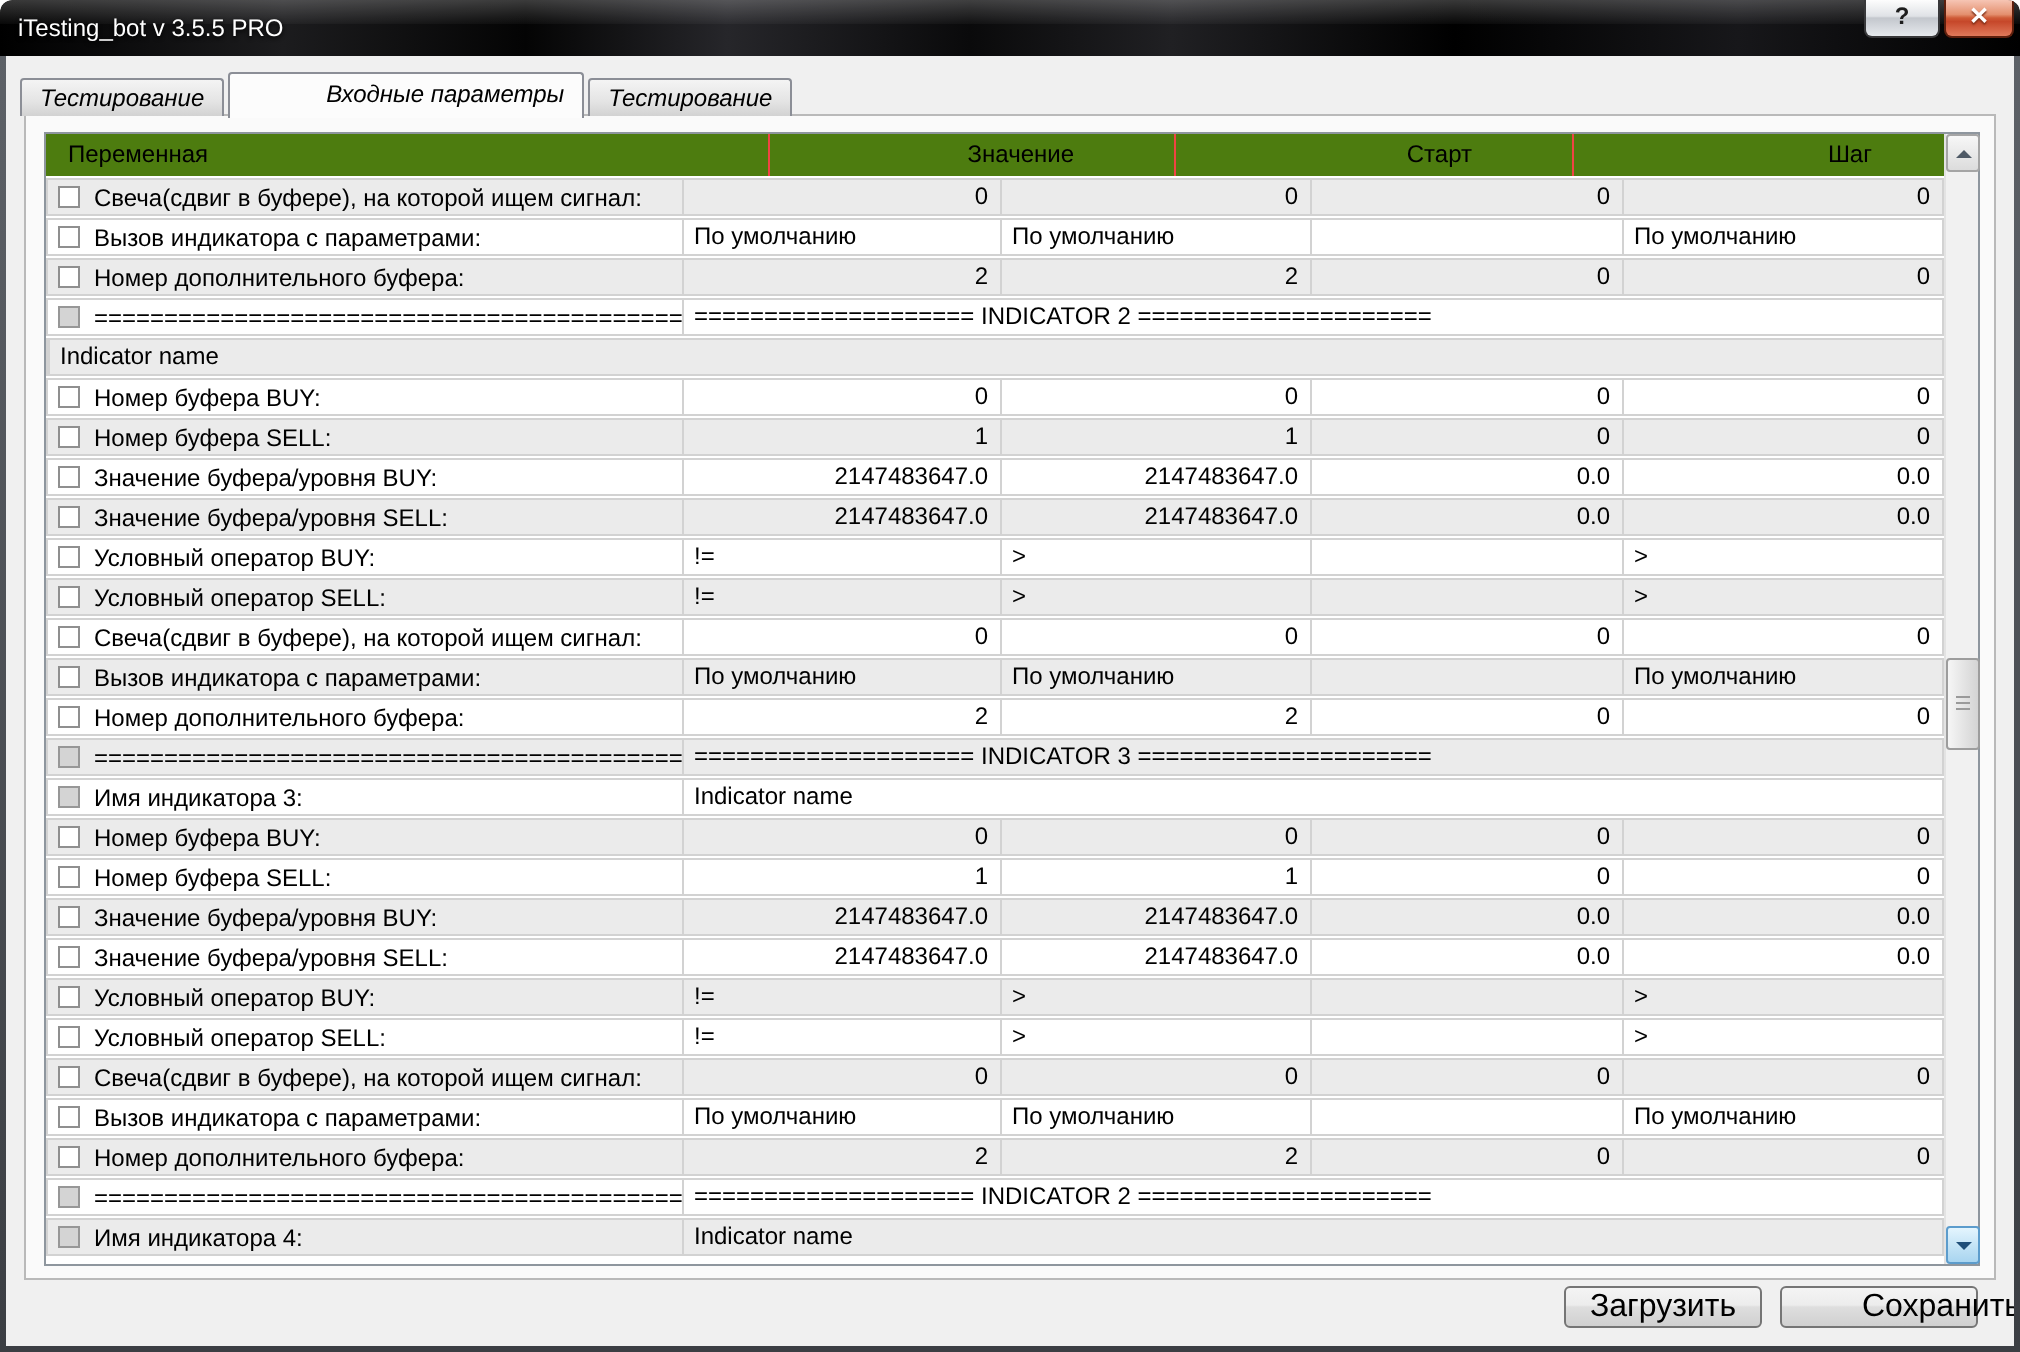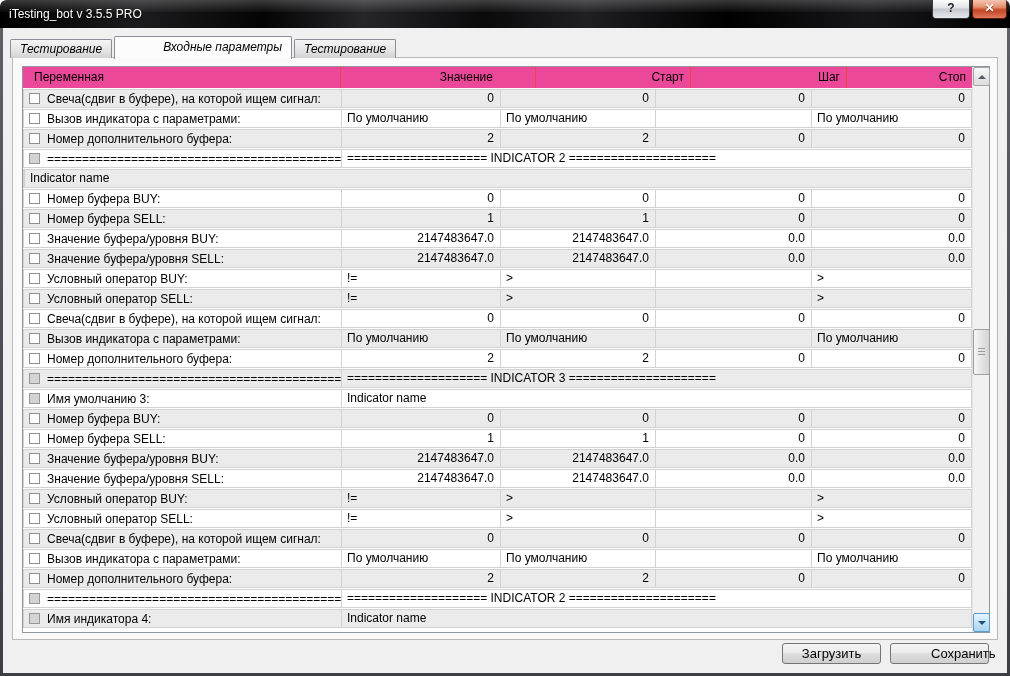--- a/index.html
+++ b/index.html
@@ -29,25 +29,25 @@
   .tab{height:19px;line-height:18px;padding:0 9px;margin-right:2px;box-sizing:border-box;
        background:linear-gradient(#f4f4f4,#e4e4e4 60%,#d2d2d2);
        border:1px solid #8b8e96;border-bottom:none;border-radius:2px 2px 0 0;font-style:italic;}
   .tab.active{height:23px;line-height:21px;background:#fcfcfc;margin-bottom:-1px;z-index:3;padding-left:48px;}
   
   .tabpanel{position:absolute;left:12px;right:12px;top:57px;height:583px;
             background:#fafafa;border:1px solid #b9b9b9;box-sizing:border-box;}
   
   .ptable{position:absolute;left:9px;top:8px;width:968px;height:567px;box-sizing:border-box;
           border:1px solid #8e969e;background:#fff;}
-  .thead{display:flex;height:21px;line-height:21px;background:#ec4899;margin-right:17px;}
+  .thead{display:flex;height:21px;line-height:21px;background:#4d7c0f;margin-right:17px;gap:44px;}
   .th{box-sizing:border-box;overflow:hidden;white-space:nowrap;flex:none;}
   .th.h2,.th.h3,.th.h4,.th.h5{border-left:1px solid #ef4444;text-align:right;padding-right:6px;}
   .th.h1{width:317px;padding-left:11px;}
-  .th.h2{width:159px;}.th.h3{width:155px;margin-left:36px;}.th.h4{width:156px;}.th.h5{flex:1;padding-left:33px;}
+  .th.h2{width:159px;}.th.h3{width:155px;}.th.h4{width:156px;}.th.h5{flex:1;padding-left:33px;}
   .tbody{position:absolute;top:22px;left:0;right:17px;bottom:0;overflow:hidden;background:#fff;}
   .row{display:flex;height:19px;margin-bottom:1px;border:1px solid #d2d2d2;
        box-sizing:border-box;background:#fff;line-height:16px;}
   .row.g{background:#ebebeb;}
   .cell{box-sizing:border-box;overflow:hidden;white-space:nowrap;flex:none;}
   .c1{width:317px;display:flex;align-items:center;}
   .c2{width:159px;}.c3{width:155px;}.c4{width:156px;}.c5{flex:1;}
   .c2,.c3,.c4,.c5,.rest{border-left:1px solid #d2d2d2;padding:0 5px;}
   .cell.num{text-align:right;padding-right:6px;}
   .rest{flex:1;}
@@ -70,21 +70,21 @@
   .arr.d{margin:-2px 0 0 -4px;border-left:4px solid transparent;
          border-right:4px solid transparent;border-top:4px solid #1f4e79;}
   .sb-thumb{position:absolute;left:0;width:17px;top:262px;height:46px;box-sizing:border-box;
             border:1px solid #9d9d9d;border-radius:2px;
             background:linear-gradient(90deg,#f6f6f6,#e3e3e3 55%,#d4d4d4);}
   .sb-thumb::after{content:"";position:absolute;left:4px;right:4px;top:50%;margin-top:-4px;height:7px;
             background:repeating-linear-gradient(to bottom,#9a9a9a 0,#9a9a9a 1px,transparent 1px,transparent 3px);}
   
   .dlgbtn{position:absolute;top:643px;width:99px;height:21px;box-sizing:border-box;
           border:1px solid #757575;border-radius:3px;text-align:center;line-height:19px;
-          font-family:"Liberation Sans",sans-serif;font-size:13px;color:#000;
+          font-family:"Liberation Sans",sans-serif;font-size:16px;color:#000;
           background:linear-gradient(#f4f4f4,#ececec 45%,#dedede 50%,#d0d0d0);}
   .dlgbtn.load{left:782px;}
   .dlgbtn.save{left:890px;padding-left:40px;}
   
   .frame{position:absolute;background:linear-gradient(#5d6167,#3b3e43);z-index:5;}
   .fl{left:0;top:28px;bottom:0;width:3px;}
   .fr{right:0;top:28px;bottom:0;width:3px;}
   .fb{left:0;right:0;bottom:0;height:3px;background:#3b3e43;}
 </style>
 </head>
@@ -251,21 +251,21 @@
           <div class="row g">
             <div class="cell c1">
               <span class="cb dis"></span>
               <span class="lbl">===========================================</span>
             </div>
             <div class="cell rest">==================== INDICATOR 3 =====================</div>
           </div>
           <div class="row w">
             <div class="cell c1">
               <span class="cb dis"></span>
-              <span class="lbl">Имя умолчанию 3:</span>
+              <span class="lbl">Имя индикатора 3:</span>
             </div>
             <div class="cell rest">Indicator name</div>
           </div>
           <div class="row g">
             <div class="cell c1">
               <span class="cb"></span>
               <span class="lbl">Номер буфера BUY:</span>
             </div>
             <div class="cell c2 num">0</div>
             <div class="cell c3 num">0</div>

